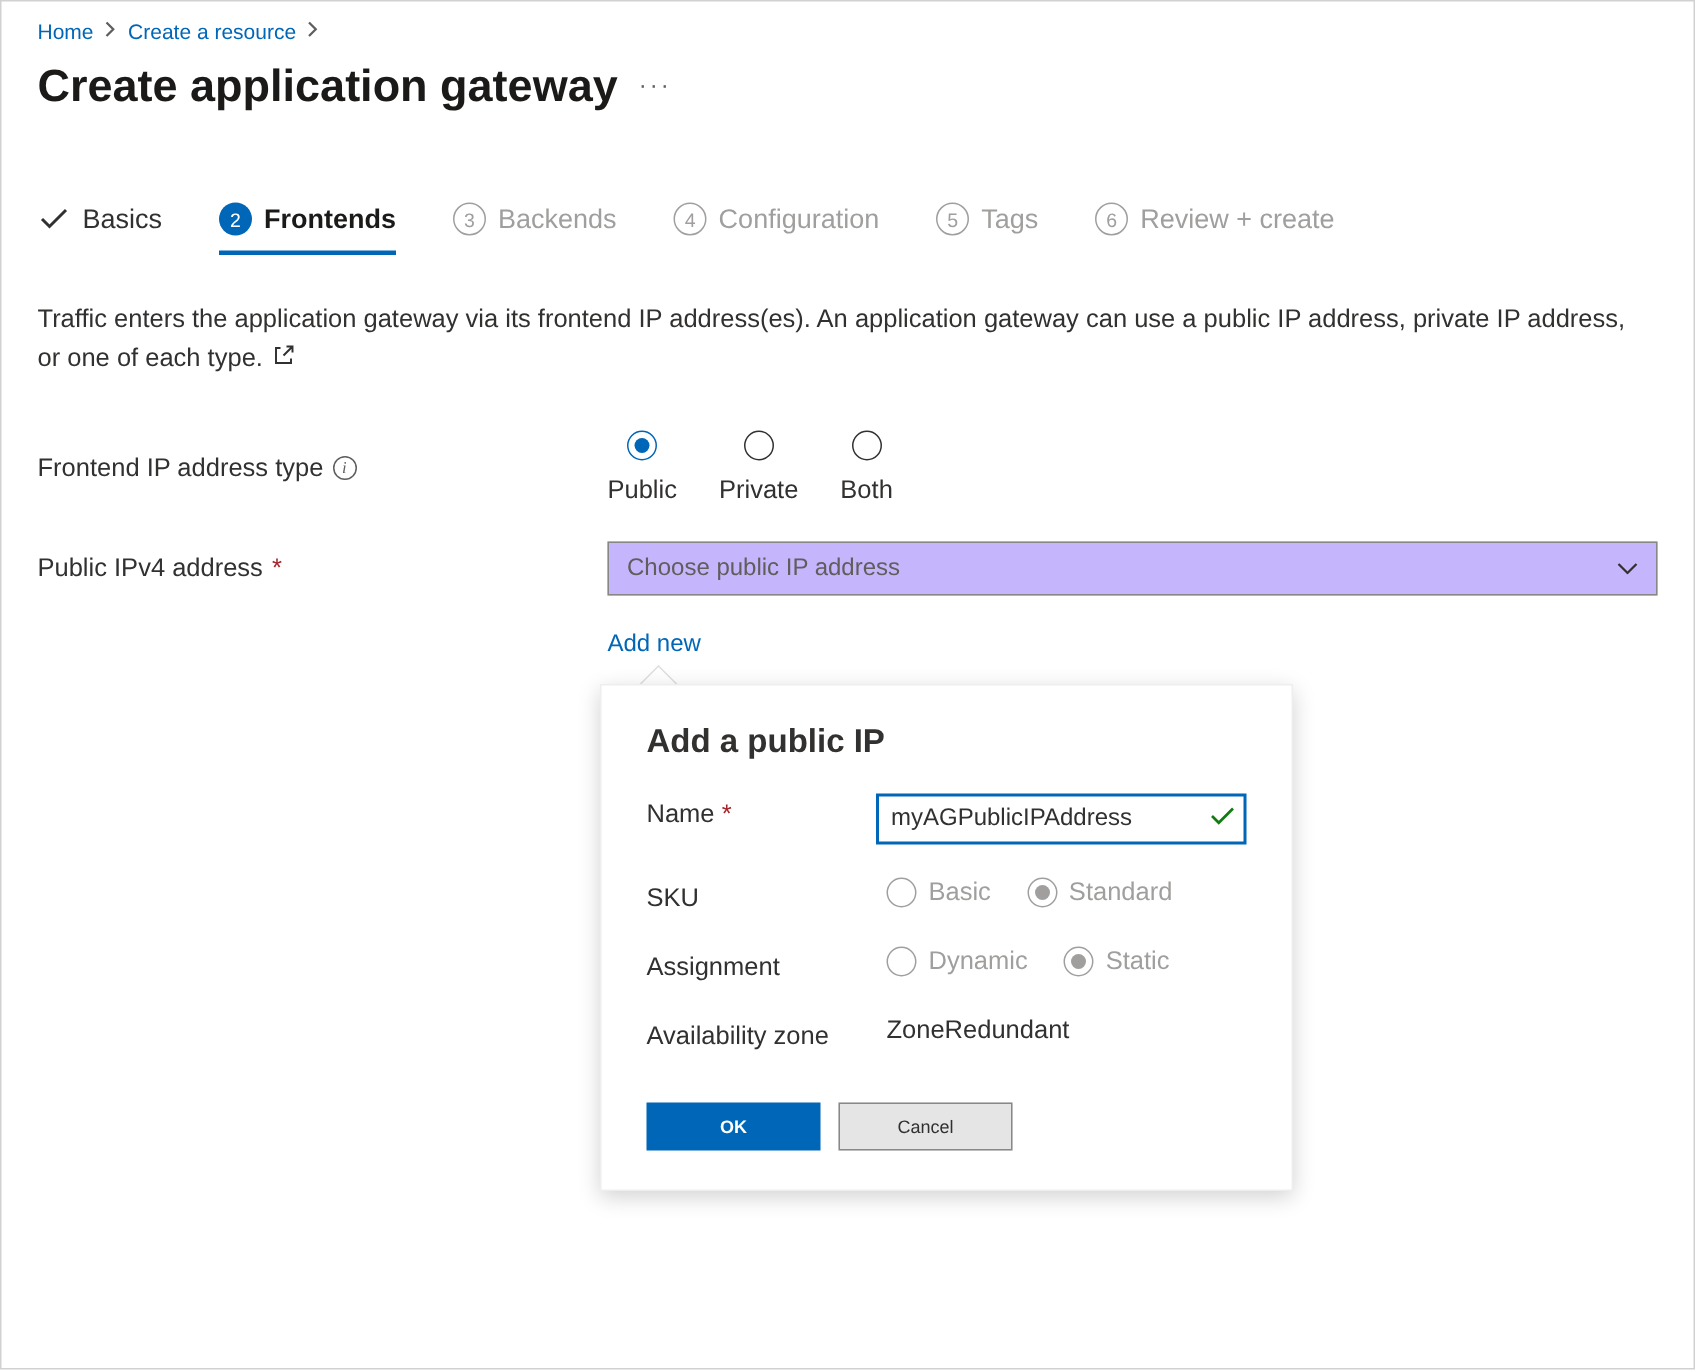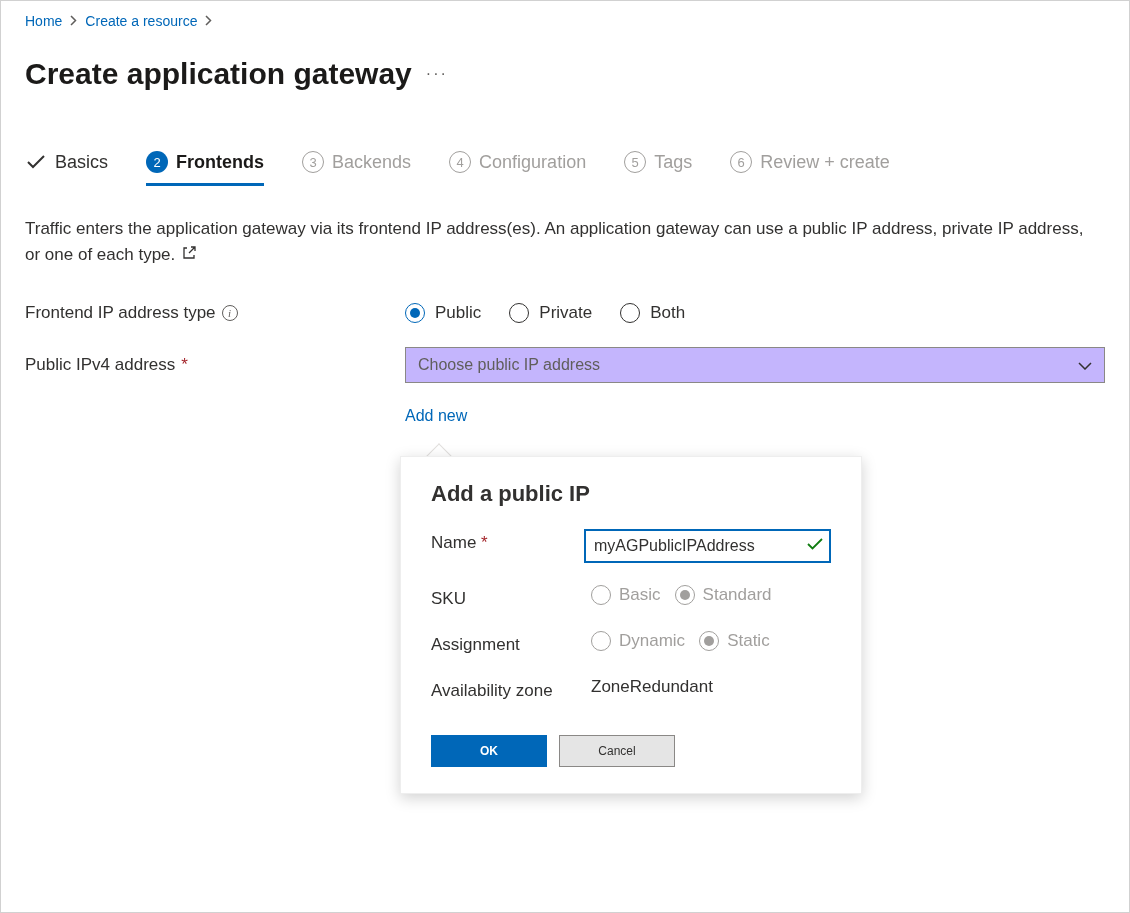--- a/index.html
+++ b/index.html
@@ -16,21 +16,21 @@
       height: 913px;
       border: 1px solid #d1d1d1;
       position: relative;
     }
     .breadcrumb {
       font-size: 14px;
       color: #0067b8;
       display: flex;
       align-items: center;
       gap: 8px;
-      margin-bottom: 28px;
+      margin-bottom: 12px;
     }
     .breadcrumb a {
       color: #0067b8;
       text-decoration: none;
     }
     .breadcrumb .chev {
       color: #605e5c;
       font-size: 11px;
     }
     .page-title-row {
@@ -144,20 +144,21 @@
       display: flex;
       align-items: center;
       gap: 28px;
     }
     .radio-item {
       display: flex;
       align-items: center;
       gap: 10px;
       font-size: 17px;
       cursor: pointer;
+      flex-direction: column;
     }
     .radio-outer {
       width: 20px;
       height: 20px;
       border: 1.5px solid #323130;
       border-radius: 50%;
       display: inline-flex;
       align-items: center;
       justify-content: center;
     }
@@ -259,21 +260,21 @@
       padding: 4px 0;
       color: #323130;
     }
     .valid-check {
       color: #107c10;
       font-size: 16px;
     }
     .pop-radio-group {
       display: flex;
       align-items: center;
-      gap: 14px;
+      gap: 24px;
     }
     .pop-radio-item {
       display: flex;
       align-items: center;
       gap: 8px;
       font-size: 17px;
     }
     .pop-radio-item .radio-outer {
       width: 20px;
       height: 20px;

